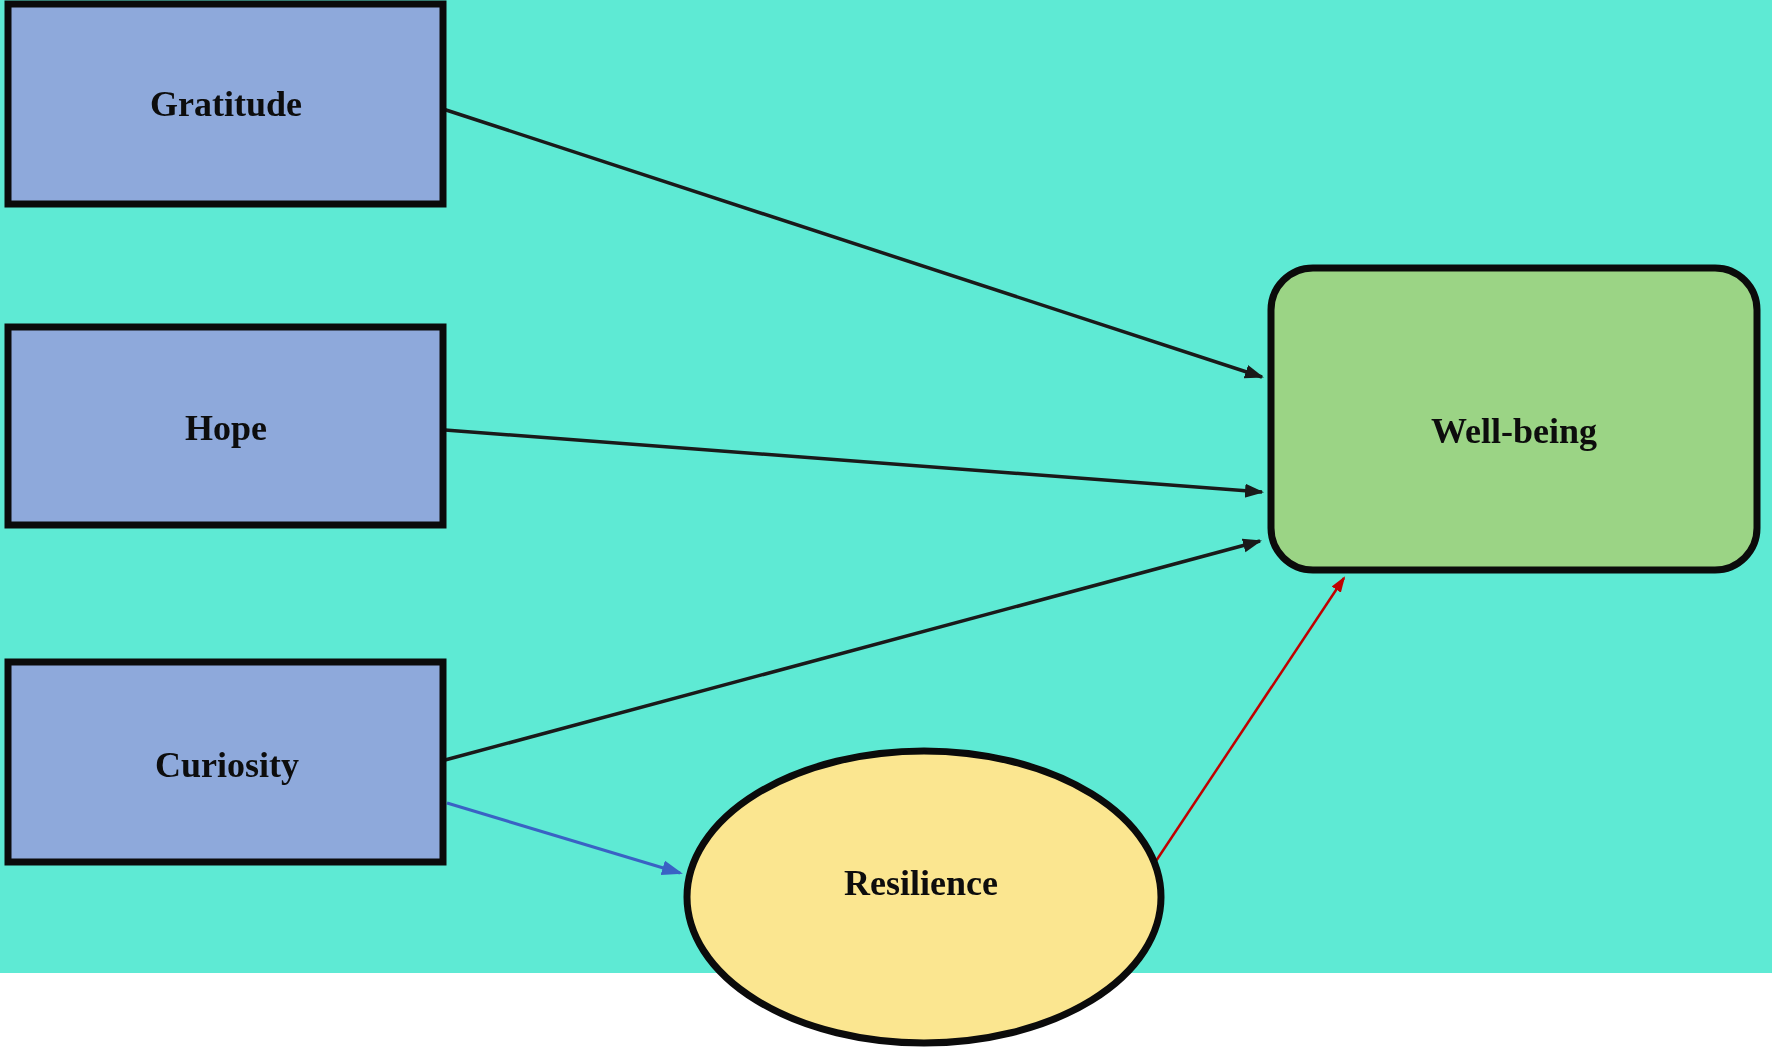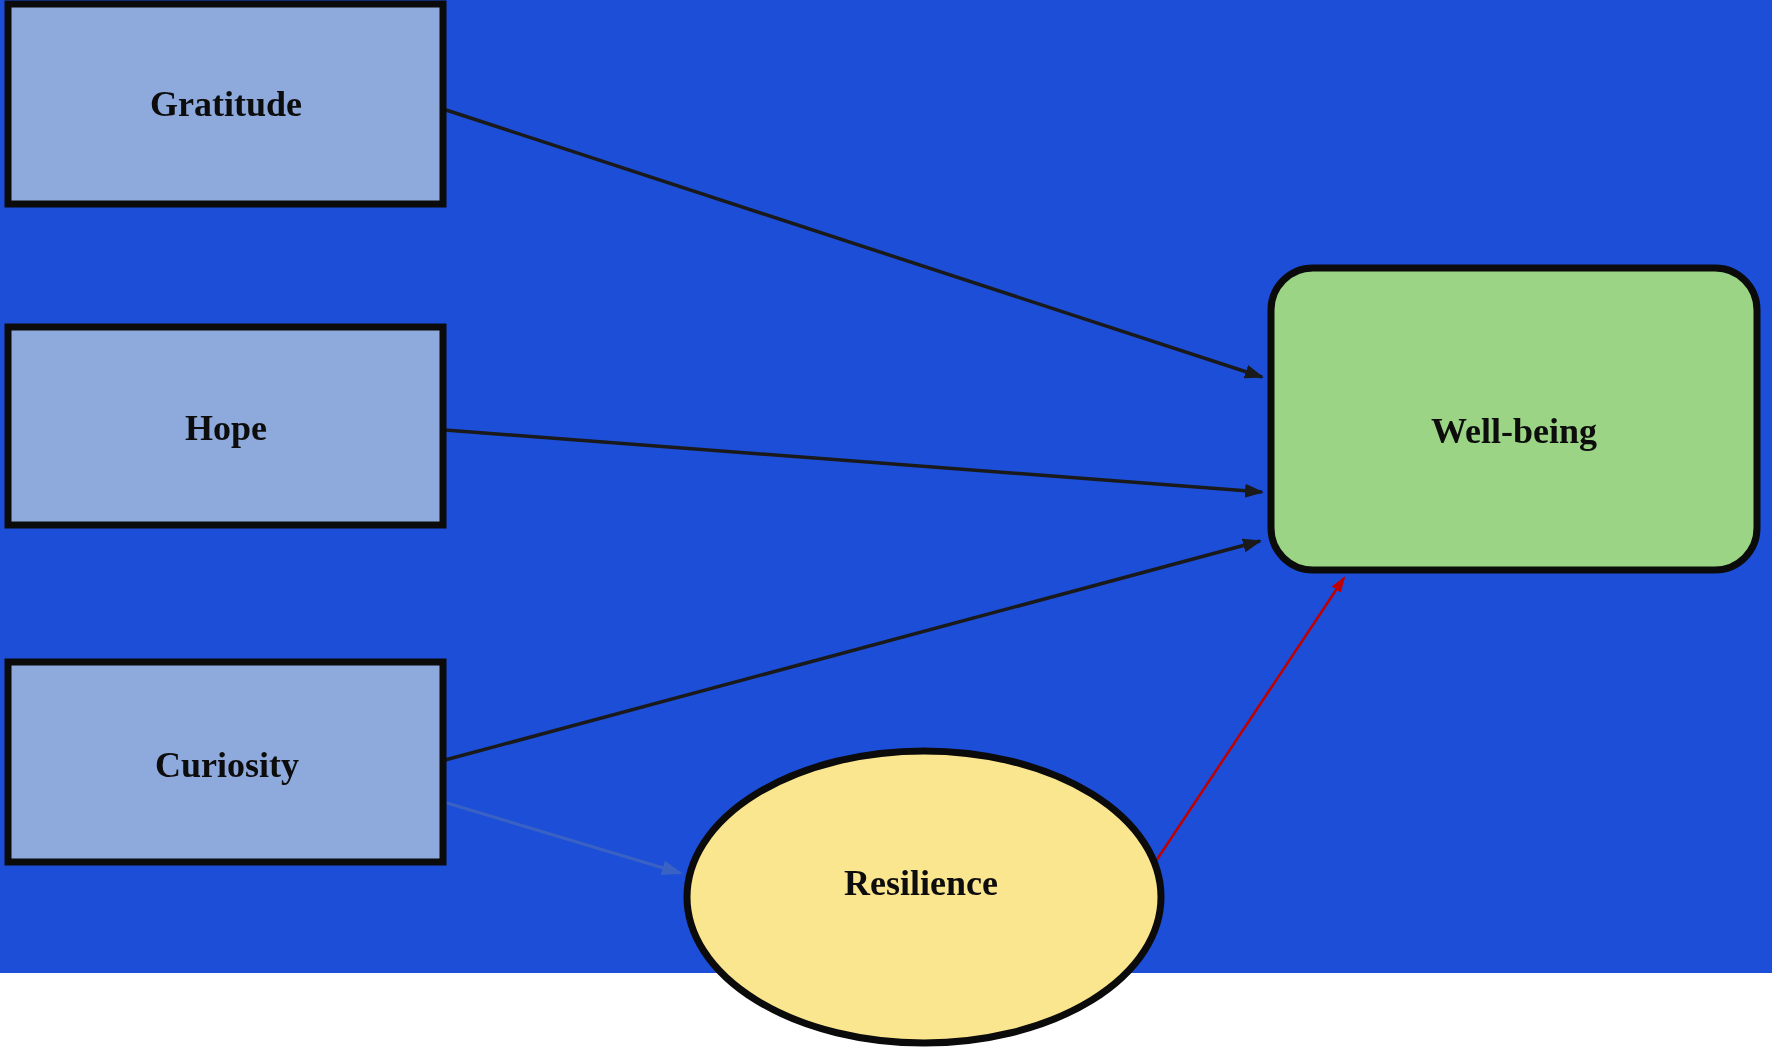--- a/index.html
+++ b/index.html
@@ -6,21 +6,21 @@
     margin: 0;
     padding: 0;
     background: #ffffff;
     width: 1772px;
     height: 1056px;
     overflow: hidden;
   }
   .canvas-wrap {
     width: 1772px;
     height: 973px;
-    background: #1d4ed8;
+    background: #5eead4;
   }
   .node-label {
     font-family: "Liberation Serif", "DejaVu Serif", serif;
     font-weight: bold;
     font-size: 36px;
     fill: #0d0d0d;
     text-anchor: middle;
   }
   .node-shape {
     stroke: #0b0b0b;

